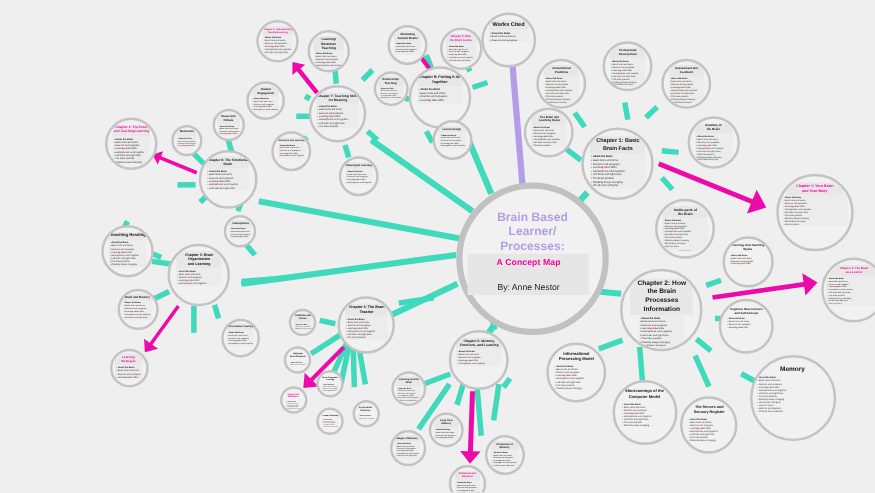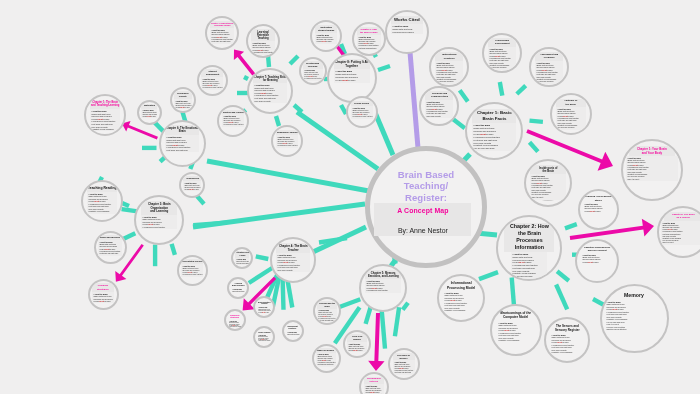--- a/index.html
+++ b/index.html
@@ -690,22 +690,22 @@
           <div class="nbody" style="width: 80%; height: 14.45px;">
             <span style="transform: scale(0.15); left: 1px; top: 1px;">• <b>About the Brain</b><br>• Basic facts and terms<br>• Neurons and synapses<br>• Learni<i>ng rat</i>es differ<br>• Hemispheres work together<br>• Left brain and right brain</span>
           </div>
         </div>
       </div>
     </div>
 
   <div id="hub" style="left: 333px; top: 146px; height: 122px; width: 122px;">
     <div id="hub-inner" style="padding-top: 19px;">
       <div class="hub-title">Brain Based</div>
-      <div class="hub-title">Teaching/</div>
-      <div class="hub-title">Register:</div>
+      <div class="hub-title">Learner/</div>
+      <div class="hub-title">Processes:</div>
     </div>
     <div class="hub-sub-wrap" style="top: 52px;">
       <div class="hub-sub">A Concept Map</div>
       <div class="hub-author">By: Anne Nestor</div>
     </div>
   </div>
 
 </div>
 
 </body></html>

